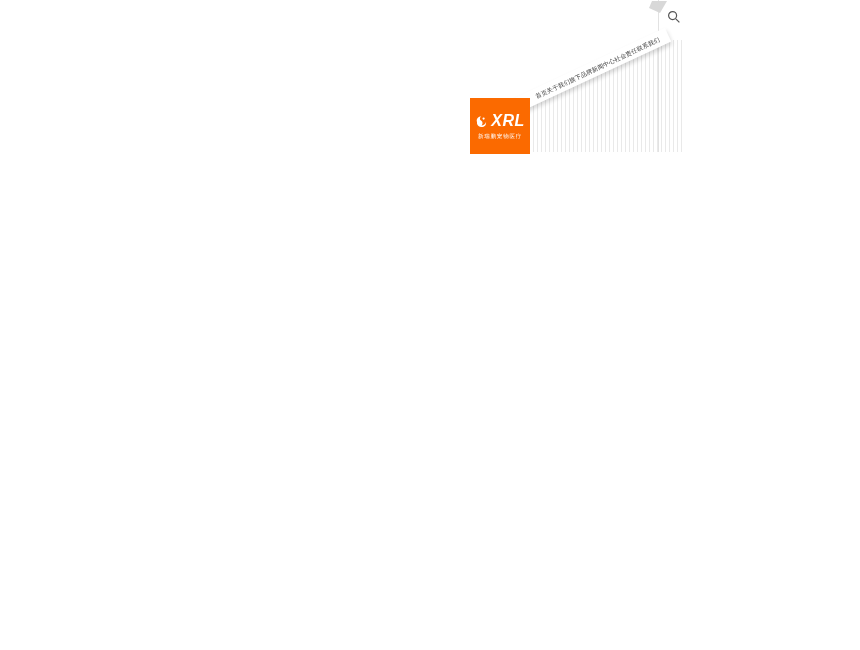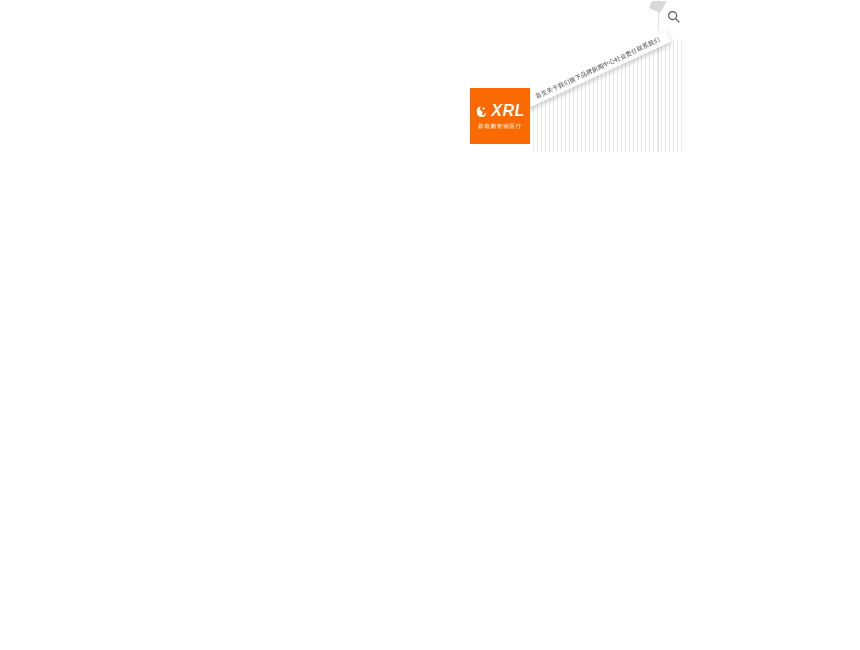--- a/index.html
+++ b/index.html
@@ -33,21 +33,21 @@
     display:flex;align-items:center;justify-content:space-between;
     padding:0 12px 0 24px;box-sizing:border-box;
   }
   .nav-item{
     font-size:6px;line-height:1;color:#333333;white-space:nowrap;
     cursor:pointer;letter-spacing:0.2px;
   }
 
   
   .logo{
-    position:absolute;left:470px;top:88px;width:60px;height:56px;
+    position:absolute;left:470px;top:98px;width:60px;height:56px;
     background:#FB6A00;color:#ffffff;
     display:flex;flex-direction:column;align-items:center;justify-content:center;
     cursor:pointer;
   }
   .logo-top{display:flex;align-items:center;gap:3px;}
   .logo-xrl{font-style:italic;font-weight:bold;font-size:16px;letter-spacing:0.5px;}
   .logo-tagline{font-size:5.5px;margin-top:3px;letter-spacing:0.8px;white-space:nowrap;}
 </style>
 </head>
 <body>

